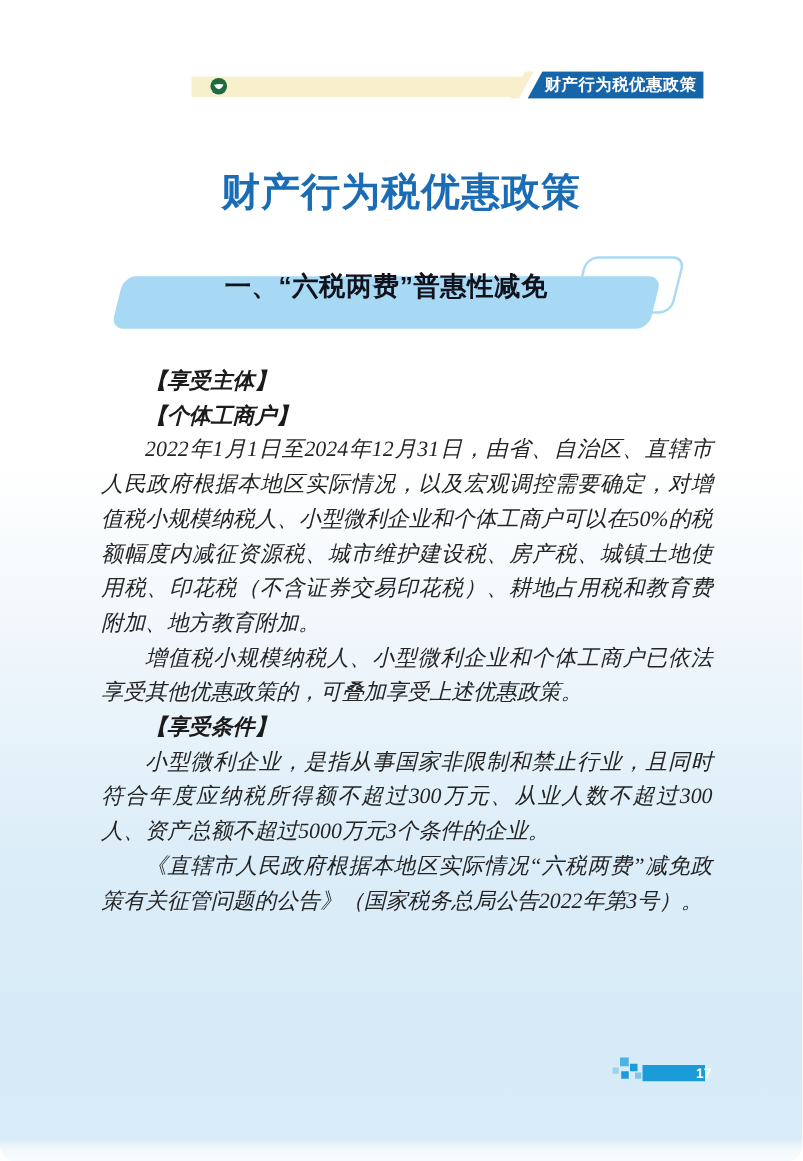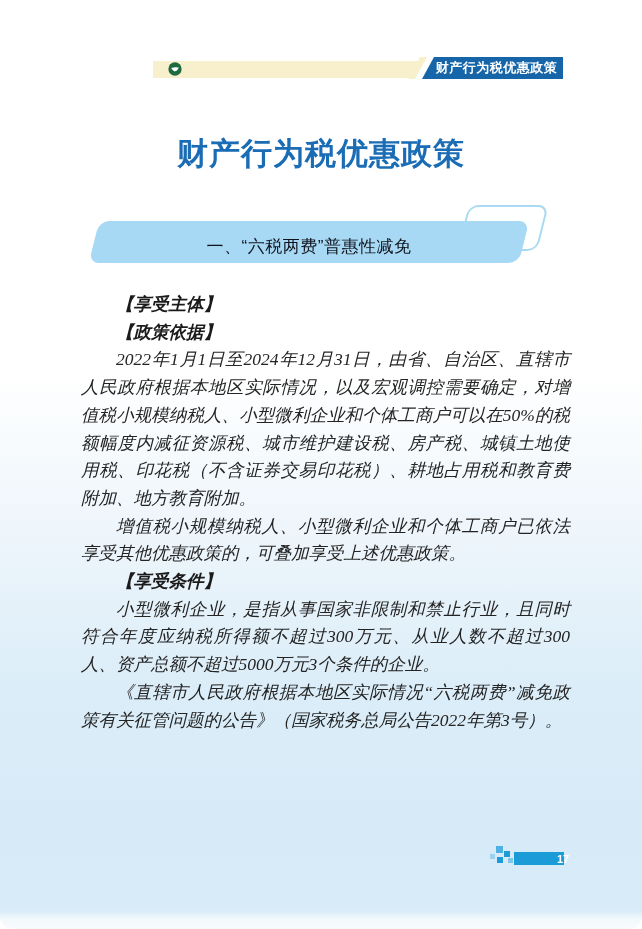--- a/index.html
+++ b/index.html
@@ -59,24 +59,24 @@
     background: #feffff;
     transform: skewX(-14deg);
   }
   .banner-shape {
     position: absolute; left: 94px; top: 221px;
     width: 430px; height: 42px;
     background: #a7d9f4; border-radius: 10px;
     transform: skewX(-14deg);
   }
   .banner-title {
-    position: absolute; left: 94px; top: 225px;
+    position: absolute; left: 94px; top: 208px;
     width: 430px; height: 42px;
     display: flex; align-items: center; justify-content: center;
-    font-size: 17px; font-weight: normal; color: #10121c;
+    font-size: 21px; font-weight: bold; color: #10121c;
     letter-spacing: 0.5px;
   }
 
   
   .body-text {
     position: absolute; left: 81px; top: 291px; width: 489px;
     font-family: "Liberation Serif", serif;
     font-size: 17.5px; line-height: 27.7px;
     color: #242424; text-align: justify; font-style: italic;
   }
@@ -115,21 +115,21 @@
   <div class="topbar-label">财产行为税优惠政策</div>
 
   <h1 class="main-title">财产行为税优惠政策</h1>
 
   <div class="banner-outline"></div>
   <div class="banner-shape"></div>
   <div class="banner-title">一、“六税两费”普惠性减免</div>
 
   <div class="body-text">
     <p class="hdr">【享受主体】</p>
-    <p class="hdr">【政策依据】</p>
+    <p class="hdr">【个体工商户】</p>
     <p>2022年1月1日至2024年12月31日，由省、自治区、直辖市人民政府根据本地区实际情况，以及宏观调控需要确定，对增值税小规模纳税人、小型微利企业和个体工商户可以在50%的税额幅度内减征资源税、城市维护建设税、房产税、城镇土地使用税、印花税（不含证券交易印花税）、耕地占用税和教育费附加、地方教育附加。</p>
     <p>增值税小规模纳税人、小型微利企业和个体工商户已依法享受其他优惠政策的，可叠加享受上述优惠政策。</p>
     <p class="hdr">【享受条件】</p>
     <p>小型微利企业，是指从事国家非限制和禁止行业，且同时符合年度应纳税所得额不超过300万元、从业人数不超过300人、资产总额不超过5000万元3个条件的企业。</p>
     <p>《直辖市人民政府根据本地区实际情况“六税两费”减免政策有关征管问题的公告》（国家税务总局公告2022年第3号）。</p>
   </div>
 
   <div class="mosaic">
     <span class="s1"></span>
     <span class="s2"></span>

